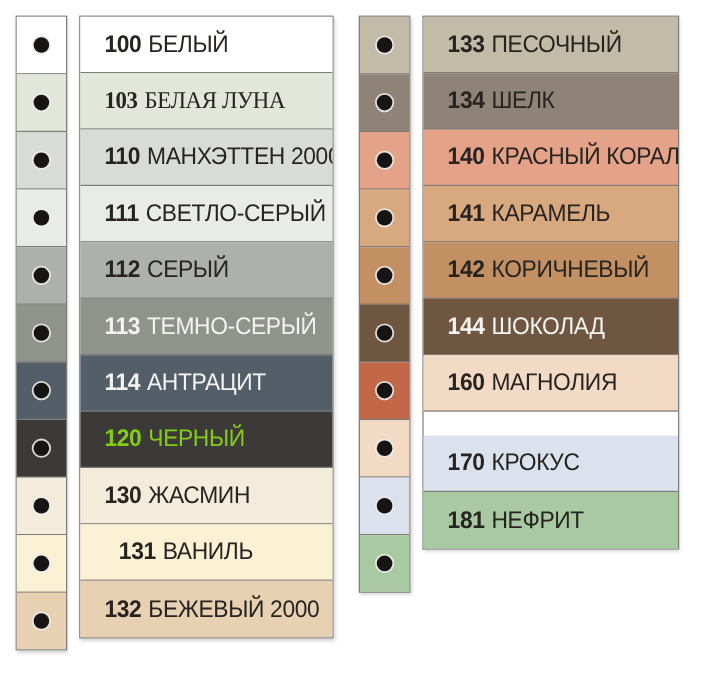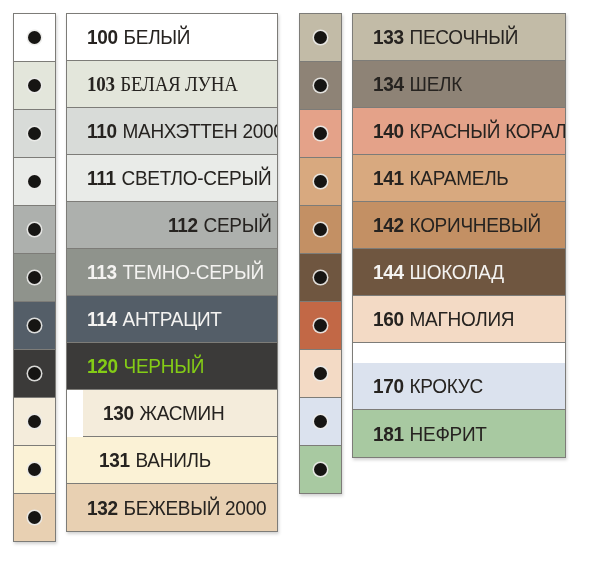--- a/index.html
+++ b/index.html
@@ -114,33 +114,33 @@
   </div>
       <div class="bar" style="background: rgb(227, 230, 219); color: rgb(38, 35, 32); font-family: Liberation Serif, serif;">
     <span class="txt"><b class="code">103</b><span class="label">БЕЛАЯ ЛУНА</span></span>
   </div>
       <div class="bar" style="background: rgb(216, 219, 216); color: rgb(38, 35, 32);">
     <span class="txt"><b class="code">110</b><span class="label">МАНХЭТТЕН 2000</span></span>
   </div>
       <div class="bar" style="background: rgb(233, 235, 232); color: rgb(38, 35, 32);">
     <span class="txt"><b class="code">111</b><span class="label">СВЕТЛО-СЕРЫЙ</span></span>
   </div>
-      <div class="bar" style="background: rgb(173, 176, 173); color: rgb(38, 35, 32); justify-content: flex-end;">
+      <div class="bar" style="background: rgb(173, 176, 173); color: rgb(38, 35, 32);">
     <span class="txt"><b class="code">112</b><span class="label">СЕРЫЙ</span></span>
   </div>
       <div class="bar" style="background: rgb(143, 147, 140); color: rgb(244, 243, 241);">
     <span class="txt"><b class="code">113</b><span class="label">ТЕМНО-СЕРЫЙ</span></span>
   </div>
       <div class="bar" style="background: rgb(84, 94, 104); color: rgb(244, 243, 241);">
     <span class="txt"><b class="code">114</b><span class="label">АНТРАЦИТ</span></span>
   </div>
       <div class="bar" style="background: rgb(59, 58, 57); color: #84cc16;">
     <span class="txt"><b class="code">120</b><span class="label">ЧЕРНЫЙ</span></span>
   </div>
-      <div class="bar" style="background: rgb(244, 236, 219); color: rgb(38, 35, 32); margin-left: 16px;">
+      <div class="bar" style="background: rgb(244, 236, 219); color: rgb(38, 35, 32);">
     <span class="txt"><b class="code">130</b><span class="label">ЖАСМИН</span></span>
   </div>
       <div class="bar" style="background: rgb(251, 242, 214); color: rgb(38, 35, 32); padding-left: 32px;">
     <span class="txt"><b class="code">131</b><span class="label">ВАНИЛЬ</span></span>
   </div>
       <div class="bar" style="background: rgb(232, 208, 178); color: rgb(38, 35, 32);">
     <span class="txt"><b class="code">132</b><span class="label">БЕЖЕВЫЙ 2000</span></span>
   </div>
     </div>
   <div class="col-block" id="swatches-1">

